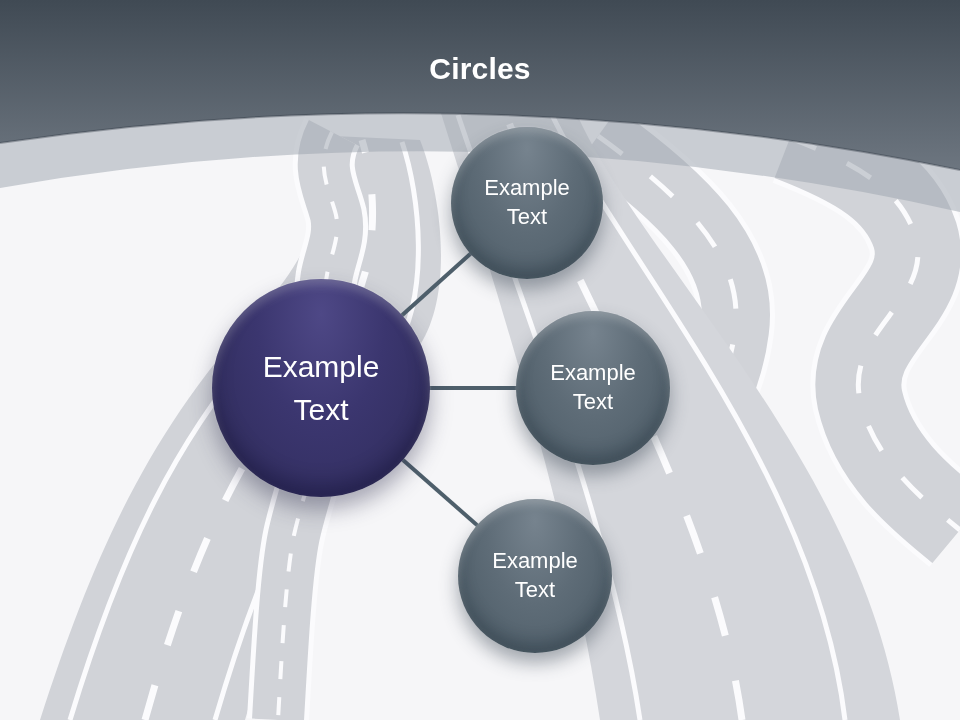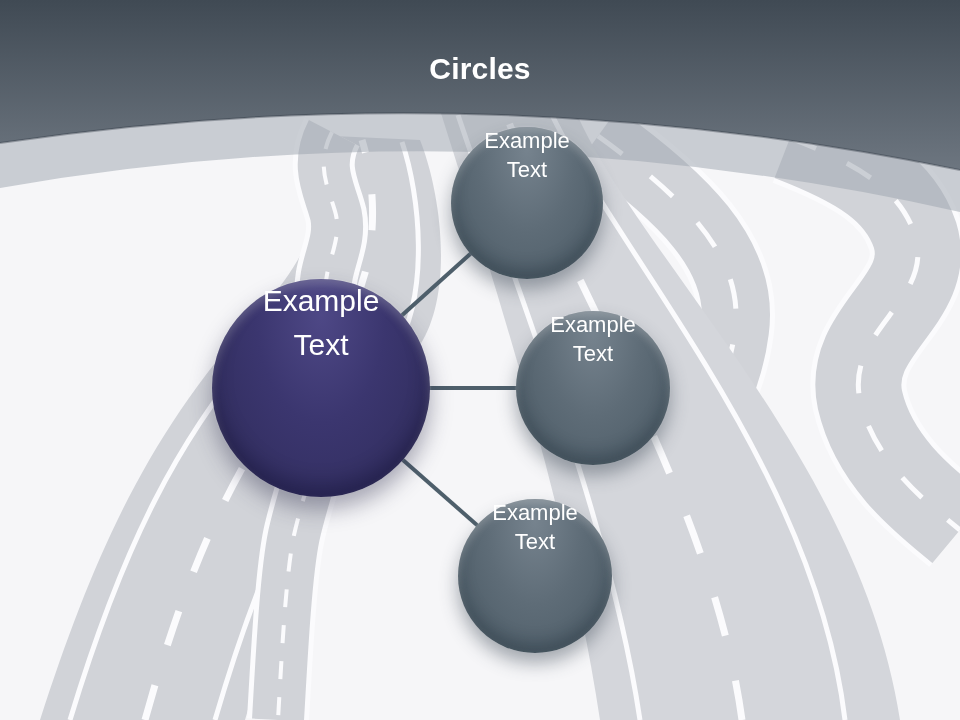--- a/index.html
+++ b/index.html
@@ -14,21 +14,21 @@
   .slide-title{
     position:absolute;left:0;top:52px;width:960px;z-index:3;
     display:flex;justify-content:center;align-items:baseline;gap:9px;
     color:#ffffff;font-size:30px;letter-spacing:0.2px;
   }
   .slide-title .t-bold{font-weight:bold;}
   .slide-title .t-rest{font-weight:normal;}
 
   .node{
     position:absolute;z-index:4;border-radius:50%;
-    display:flex;align-items:flex-start;justify-content:center;text-align:center;
+    display:flex;align-items:center;justify-content:center;text-align:center;
     color:#ffffff;
   }
   .node .lbl{display:block;}
   .node-main{
     left:212px;top:279px;width:218px;height:218px;
     background:radial-gradient(ellipse at 50% 16%, #4e4886 0%, #3b366f 42%, #343063 72%, #2c284f 100%);
     box-shadow:0 12px 22px rgba(45,45,75,0.40), 0 0 2px rgba(255,255,255,0.5),
                inset 0 6px 10px rgba(255,255,255,0.22), inset 0 -12px 20px rgba(0,0,30,0.30);
     font-size:30px;line-height:1.45;
   }

